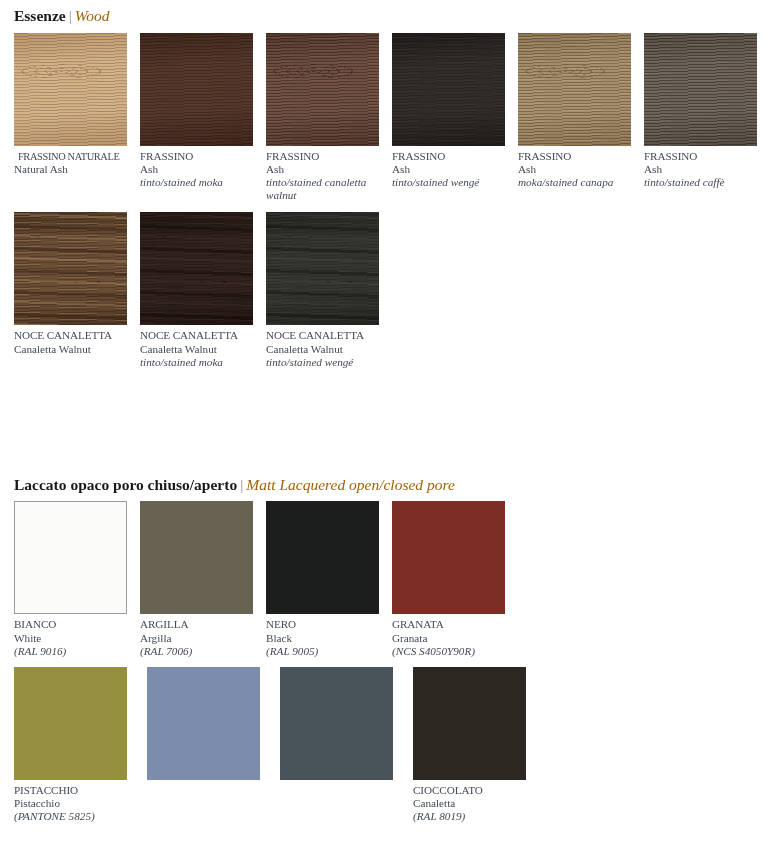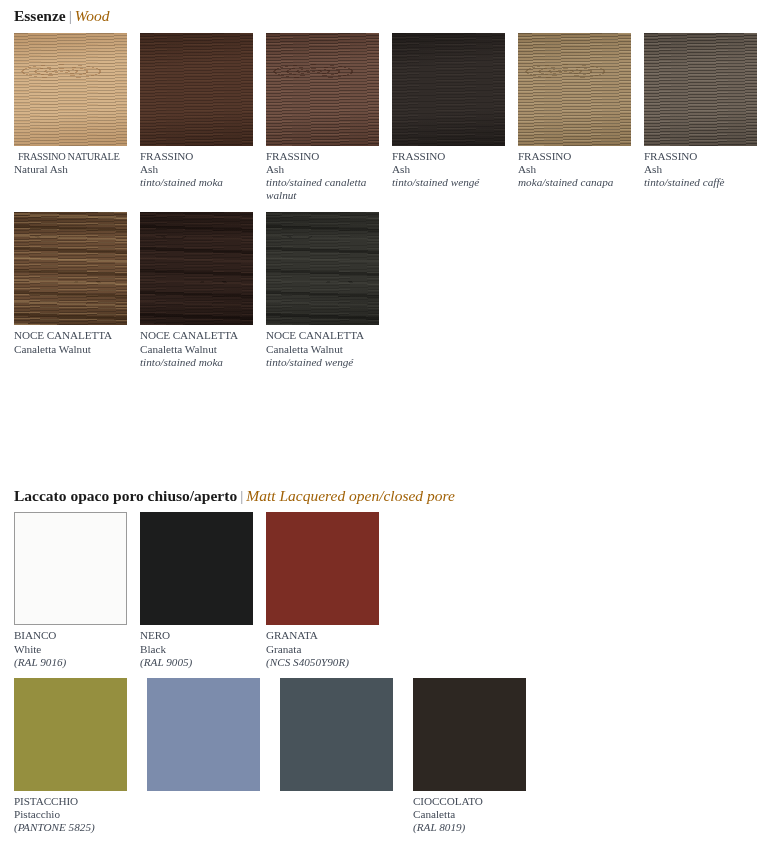--- a/index.html
+++ b/index.html
@@ -52,21 +52,21 @@
   }
   .cap-it { display: block; letter-spacing: -0.1px; }
   .cap-it.squeeze { transform: scaleX(0.93); letter-spacing: -0.4px; }
   .cap-en { display: block; }
   .cap-note { display: block; font-style: italic; }
 
   .wood-row-2 { margin-top: 10px; }
   .lacq-row-2 { margin-top: 9px; gap: 20px; }
 
   .section-wood { margin-bottom: 0; }
-  .section-lacquer { margin-top: 11px; }
+  .section-lacquer { margin-top: 0; }
   .gap-between { height: 108px; }
 </style>
 </head>
 <body>
 
 <div class="page">
 
   <div class="section-wood">
     <div class="section-head">
       <span class="it-name">Essenze</span><span class="sep">|</span><span class="en-name">Wood</span>
@@ -156,20 +156,28 @@
     <div class="grid" id="lacq-r1">
         <div class="cell">
           <div class="swatch bordered" style="background: rgb(251, 251, 250);"></div>
           <div class="caption">
             <span class="cap-it">BIANCO</span>
             <span class="cap-en">White</span>
             <span class="cap-note">(RAL 9016)</span>
           </div>
         </div>
         <div class="cell">
+          <div class="swatch" style="background: rgb(103, 98, 81);"></div>
+          <div class="caption">
+            <span class="cap-it">ARGILLA</span>
+            <span class="cap-en">Argilla</span>
+            <span class="cap-note">(RAL 7006)</span>
+          </div>
+        </div>
+        <div class="cell">
           <div class="swatch" style="background: rgb(28, 29, 29);"></div>
           <div class="caption">
             <span class="cap-it">NERO</span>
             <span class="cap-en">Black</span>
             <span class="cap-note">(RAL 9005)</span>
           </div>
         </div>
         <div class="cell">
           <div class="swatch" style="background: rgb(124, 45, 36);"></div>
           <div class="caption">

